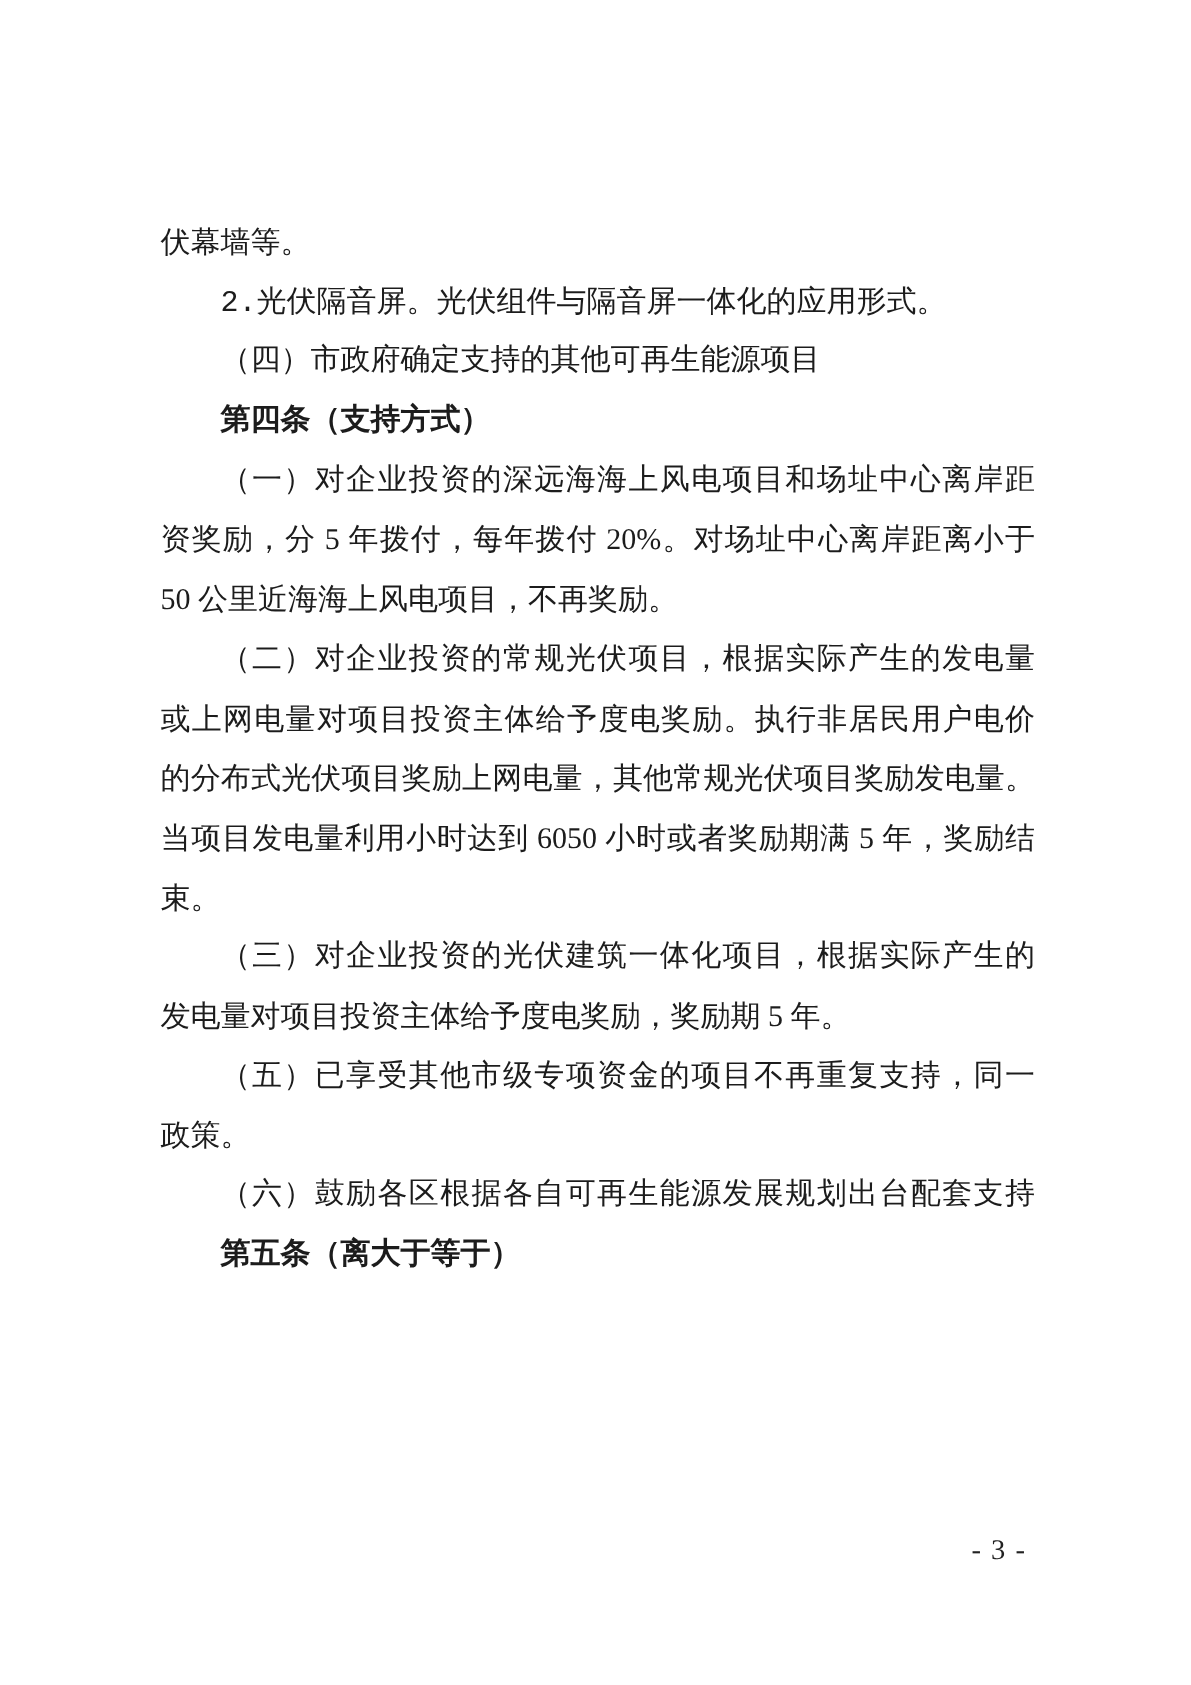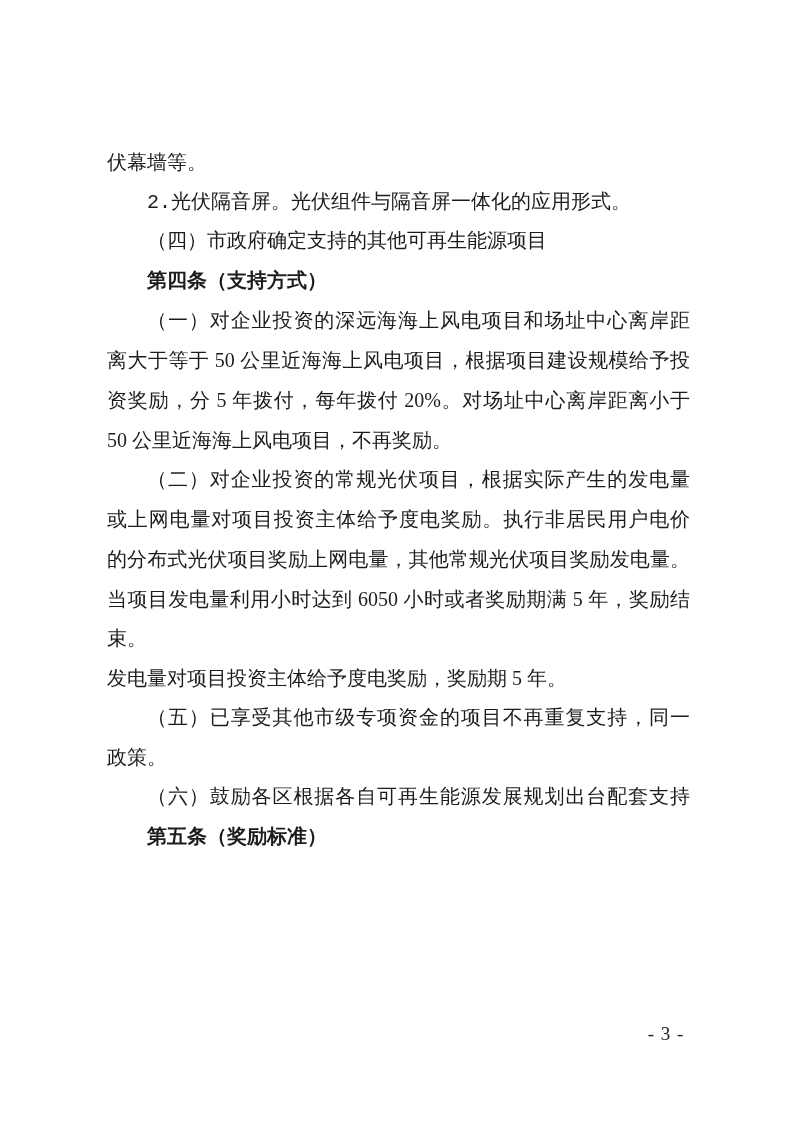--- a/index.html
+++ b/index.html
@@ -54,28 +54,28 @@
 </head>
 <body>
 
 <div class="page">
   <div class="doc-body">
     <div class="line">伏幕墙等。</div>
     <div class="line indent">2.光伏隔音屏。光伏组件与隔音屏一体化的应用形式。</div>
     <div class="line indent">（四）市政府确定支持的其他可再生能源项目</div>
     <div class="line indent bold">第四条（支持方式）</div>
     <div class="line indent just">（一）对企业投资的深远海海上风电项目和场址中心离岸距</div>
-    <div class="line just">离大于等于 50 公里近海海上风电项目，根据项目建设规模给予投</div>
     <div class="line just">资奖励，分 5 年拨付，每年拨付 20%。对场址中心离岸距离小于</div>
     <div class="line">50 公里近海海上风电项目，不再奖励。</div>
     <div class="line indent just">（二）对企业投资的常规光伏项目，根据实际产生的发电量</div>
     <div class="line just">或上网电量对项目投资主体给予度电奖励。执行非居民用户电价</div>
     <div class="line just">的分布式光伏项目奖励上网电量，其他常规光伏项目奖励发电量。</div>
     <div class="line just">当项目发电量利用小时达到 6050 小时或者奖励期满 5 年，奖励结</div>
     <div class="line">束。</div>
+    <div class="line indent just">（三）对企业投资的光伏建筑一体化项目，根据实际产生的</div>
     <div class="line">发电量对项目投资主体给予度电奖励，奖励期 5 年。</div>
     <div class="line indent just">（五）已享受其他市级专项资金的项目不再重复支持，同一</div>
     <div class="line">政策。</div>
     <div class="line indent just">（六）鼓励各区根据各自可再生能源发展规划出台配套支持</div>
-    <div class="line indent bold">第五条（奖励标准）</div>
+    <div class="line indent bold">第五条（离大于等于）</div>
   </div>
   <div class="page-number">- 3 -</div>
 </div>
 
 </body></html>

